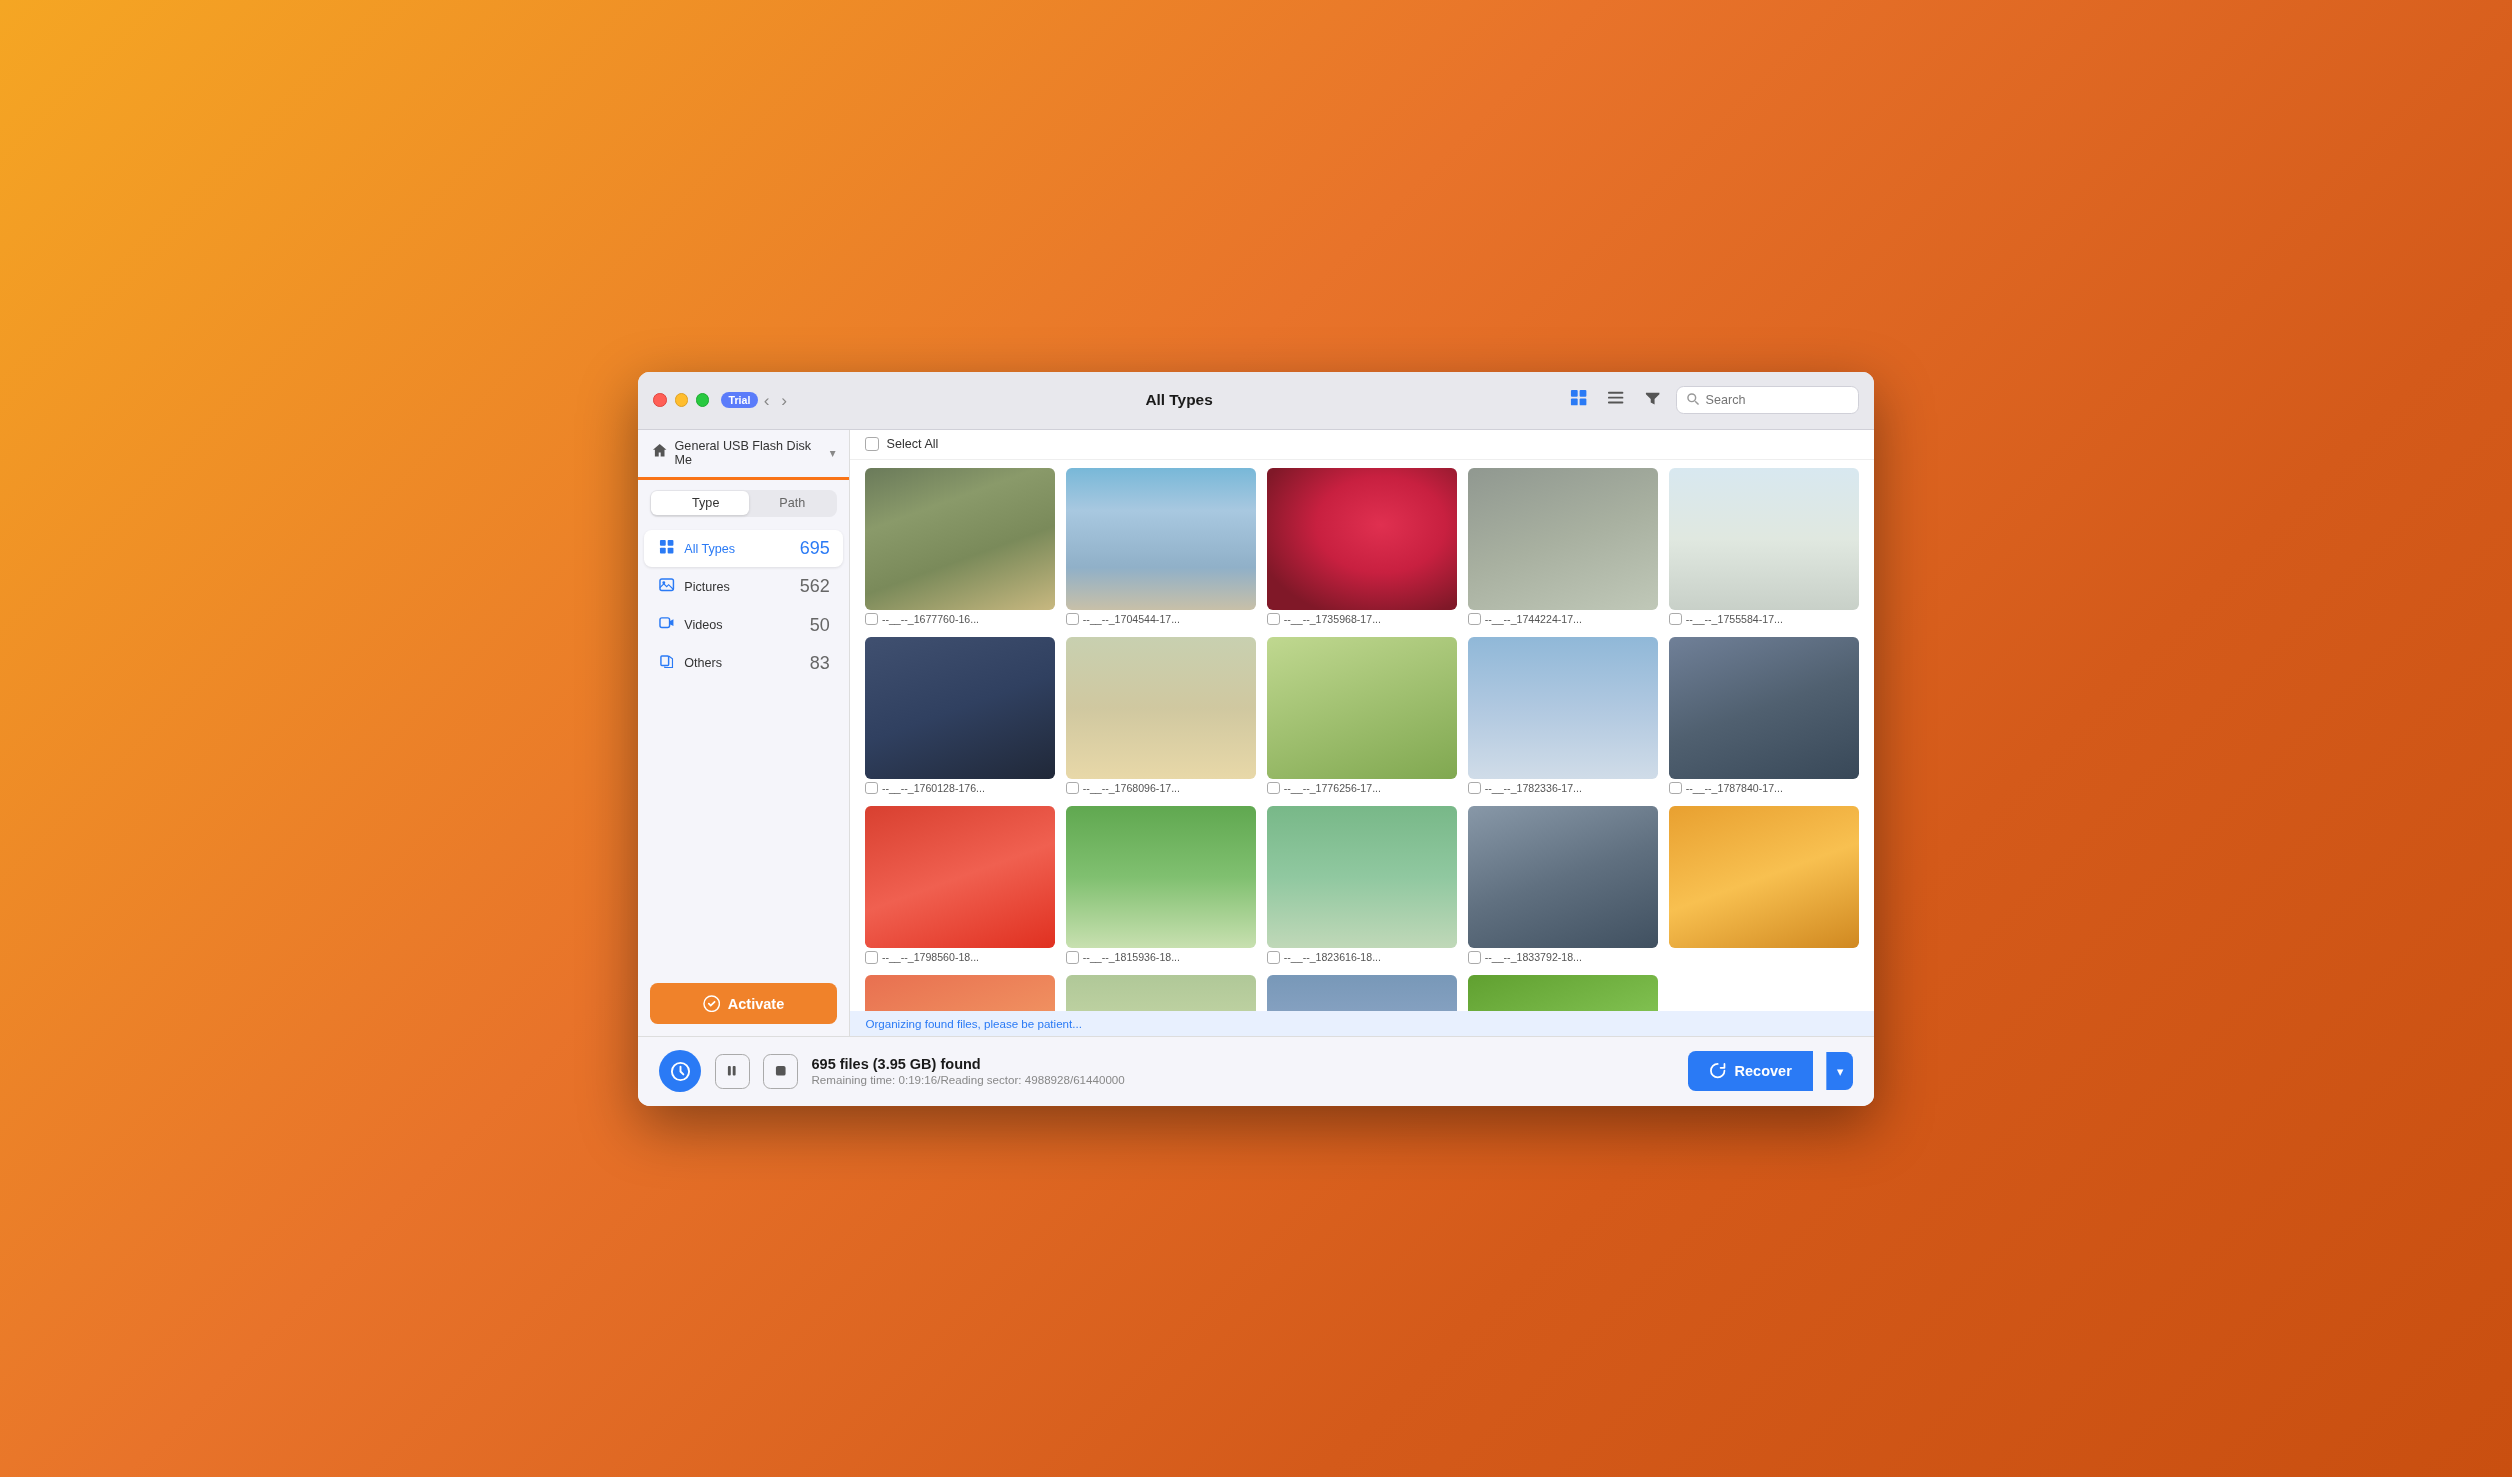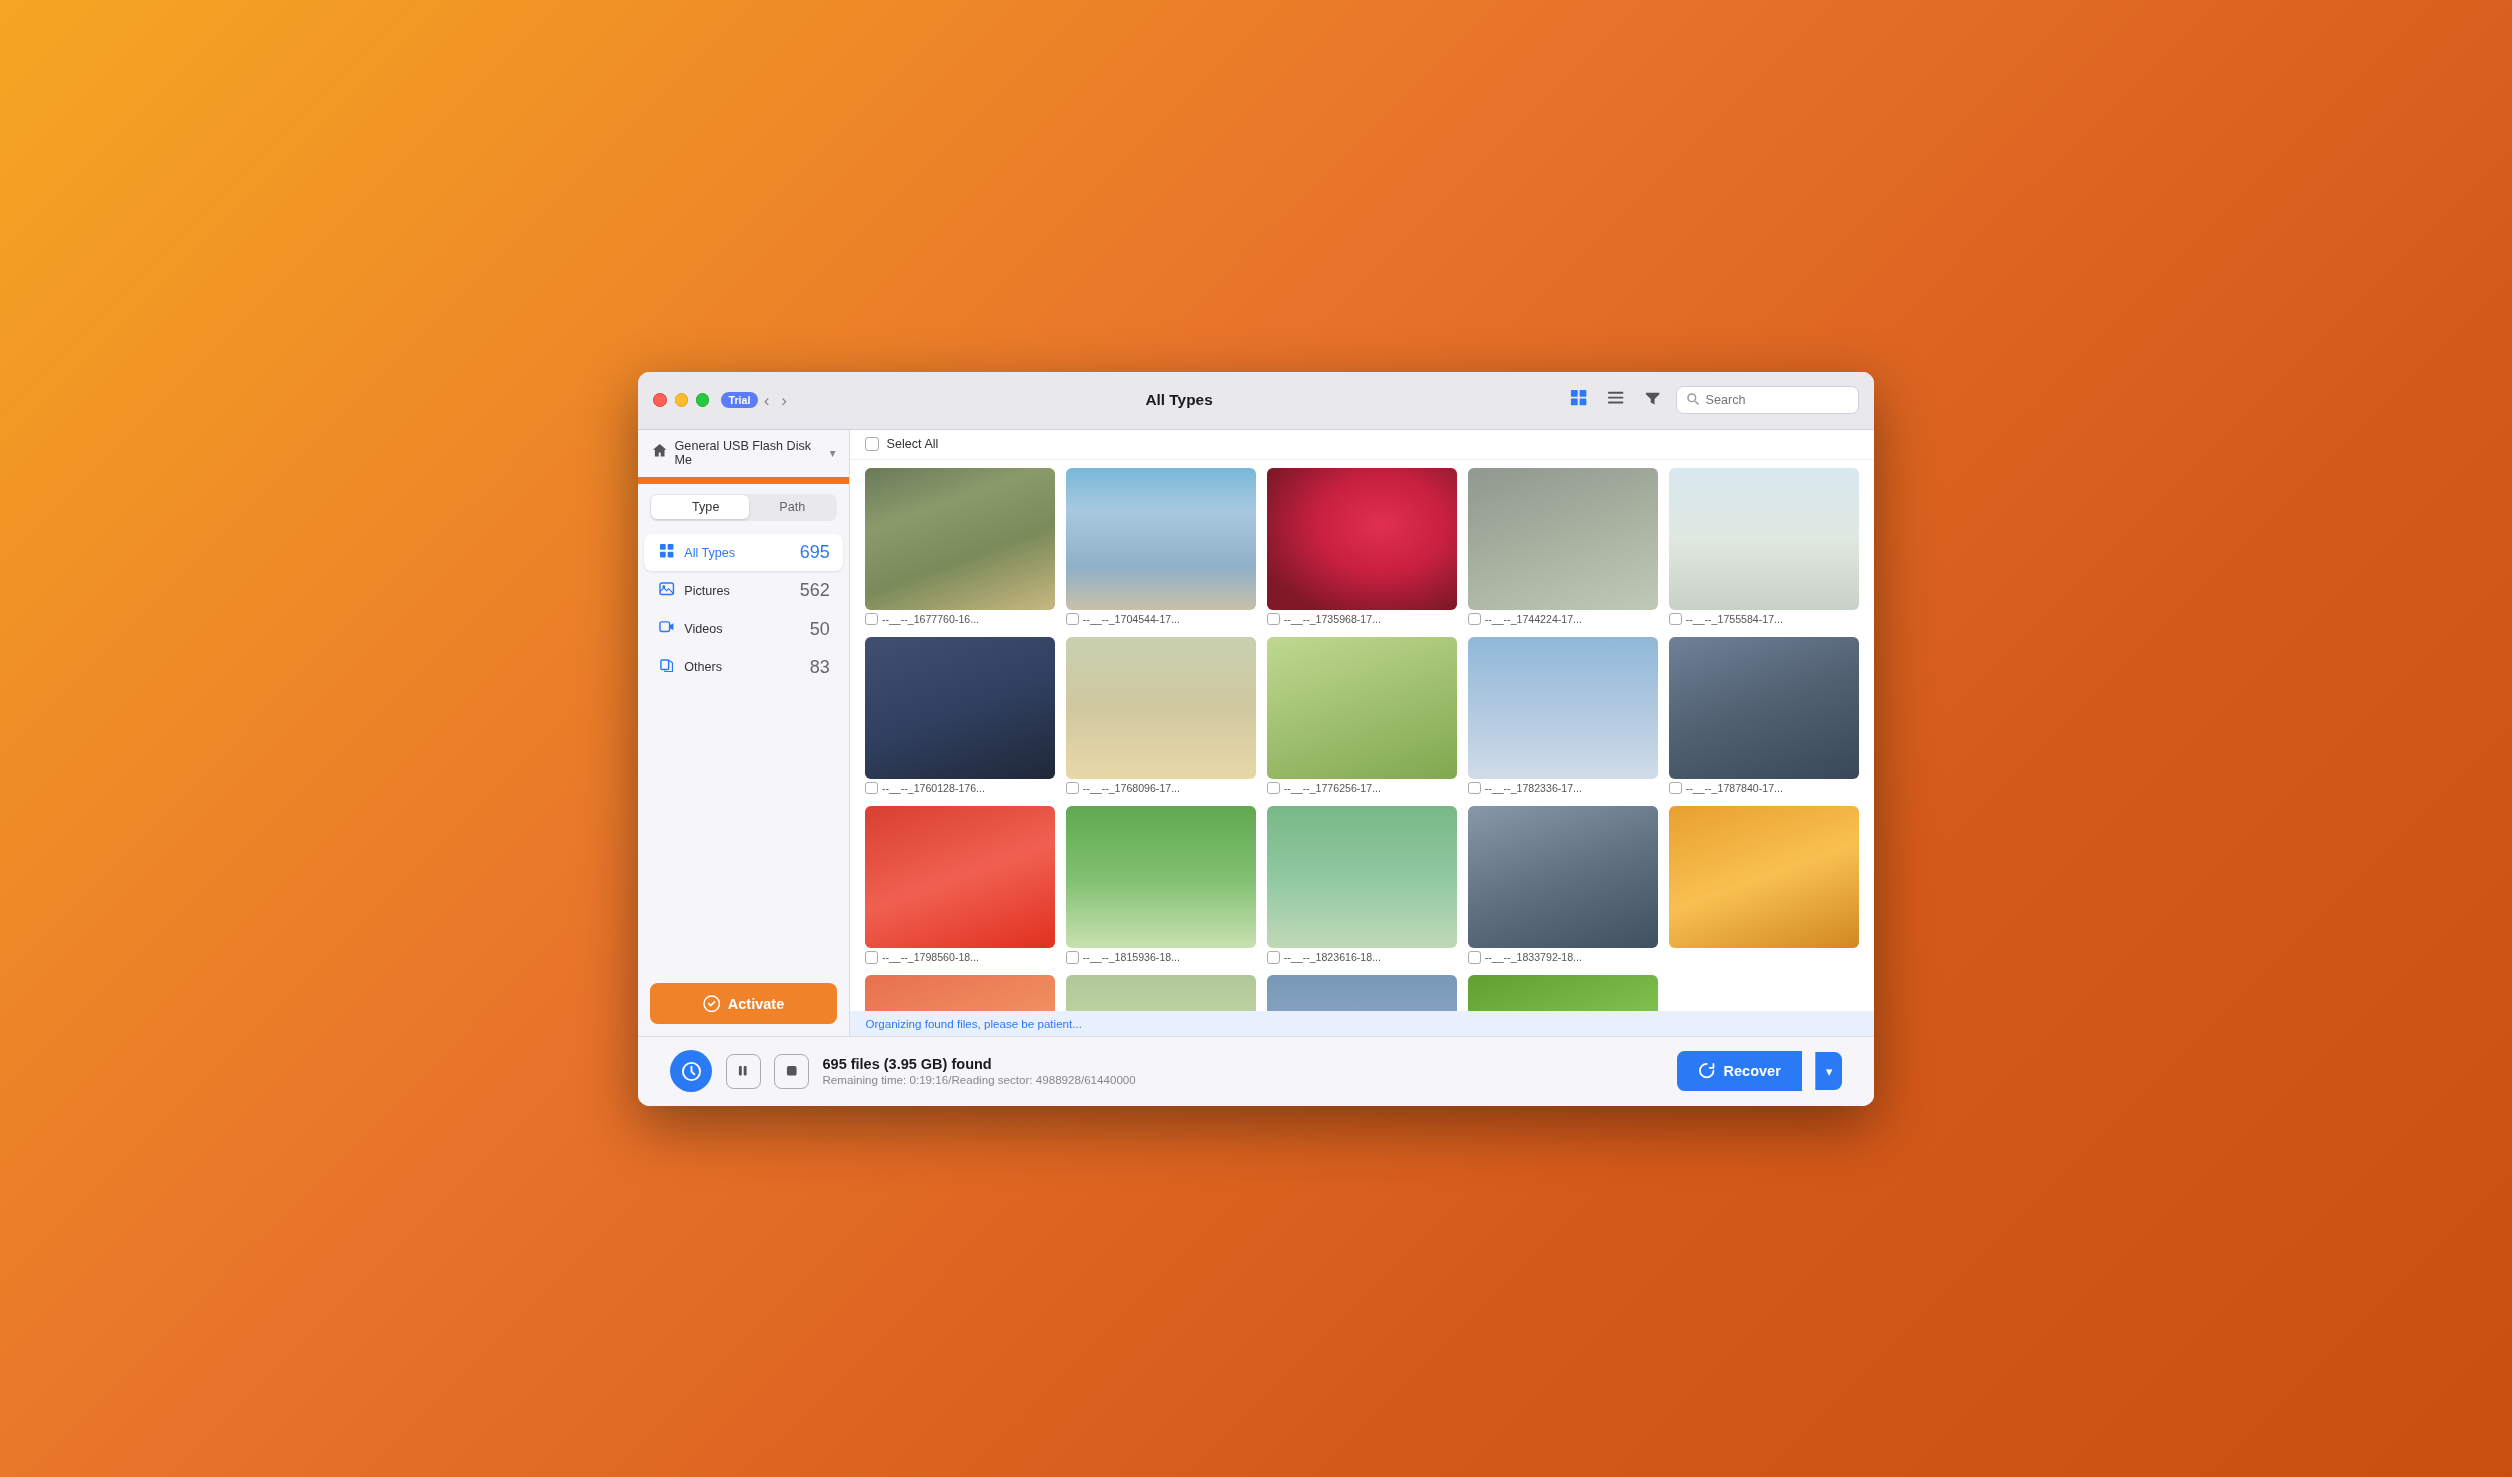--- a/index.html
+++ b/index.html
@@ -120,21 +120,21 @@
     .sidebar {
       width: 212px;
       background: #f5f5fa;
       border-right: 1px solid #ddd;
       display: flex;
       flex-direction: column;
       flex-shrink: 0;
     }
     .sidebar-header {
       padding: 9.7px 13.5px;
-      border-bottom: 7px solid #f97316;
+      border-bottom: 3px solid #f97316;
       display: flex;
       align-items: center;
       gap: 7.7px;
     }
     .home-icon { color: #555; font-size: 15.4px; }
     .device-name {
       font-size: 12.6px;
       font-weight: 500;
       color: #333;
       flex: 1;
@@ -266,21 +266,21 @@
       text-overflow: ellipsis;
       white-space: nowrap;
     }
     
     .status-bar {
       height: 70px;
       background: #f5f5fa;
       border-top: 1px solid #ddd;
       display: flex;
       align-items: center;
-      padding: 0 32px;
+      padding: 0 21px;
       gap: 13.5px;
       flex-shrink: 0;
     }
     .scan-icon-btn {
       width: 42px;
       height: 42px;
       border-radius: 50%;
       background: #2a7af5;
       border: none;
       cursor: pointer;

